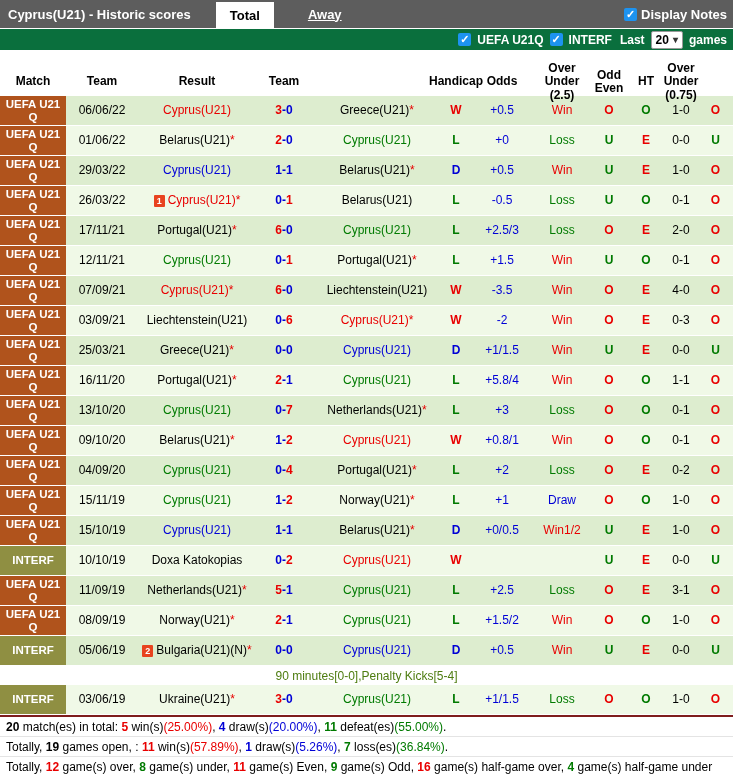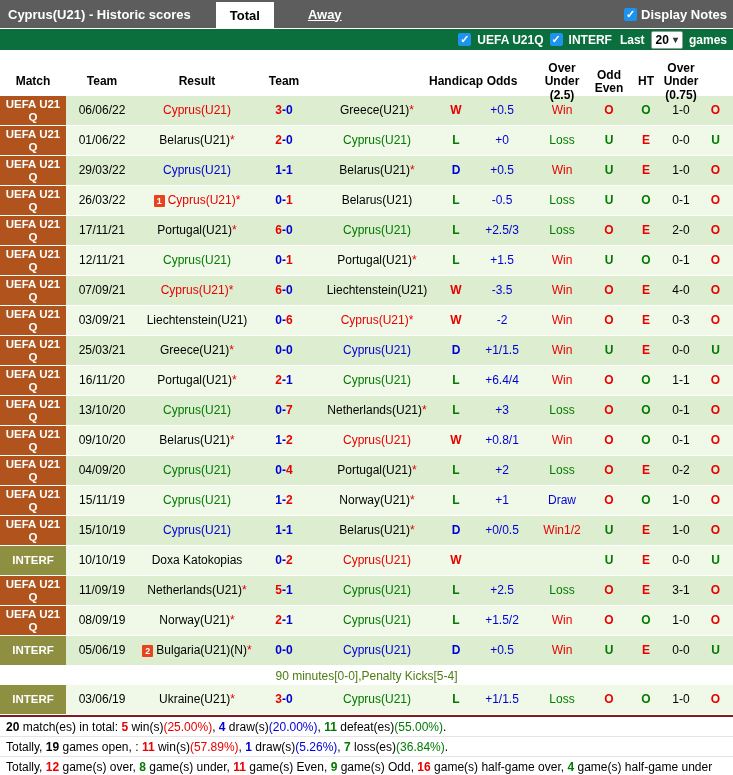--- a/index.html
+++ b/index.html
@@ -315,21 +315,21 @@
         </div>
         <div class="cell bold">
           <span class="c-red">2</span>
           <span class="c-blue">-</span>
           <span class="c-blue">1</span>
         </div>
         <div class="cell">
           <span class="c-green">Cyprus(U21)</span>
         </div>
         <div class="cell bold c-green">L</div>
-        <div class="cell c-blue">+6.4/4</div>
+        <div class="cell c-blue">+5.8/4</div>
         <div class="cell c-red">Win</div>
         <div class="cell bold c-red">O</div>
         <div class="cell bold c-green">O</div>
         <div class="cell c-black">1-1</div>
         <div class="cell bold c-red">O</div>
       </div>
       <div class="grid-row row even">
         <div class="cell lg uefa">UEFA U21 Q</div>
         <div class="cell c-black">13/10/20</div>
         <div class="cell">

